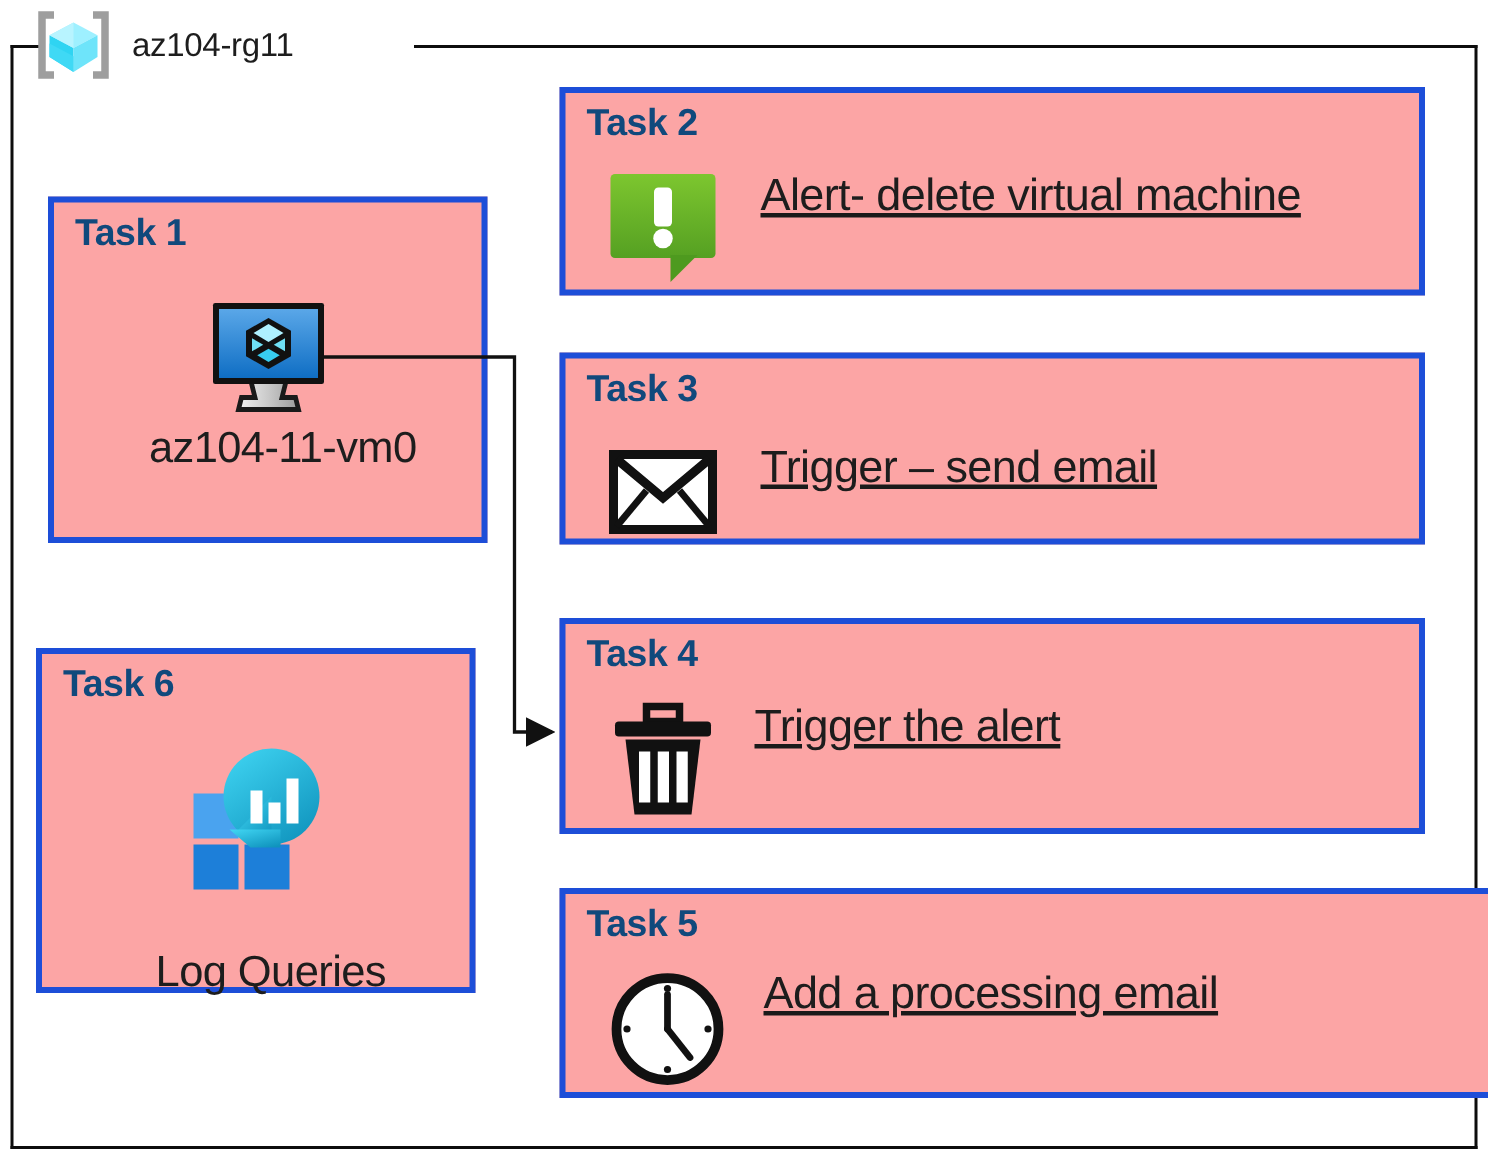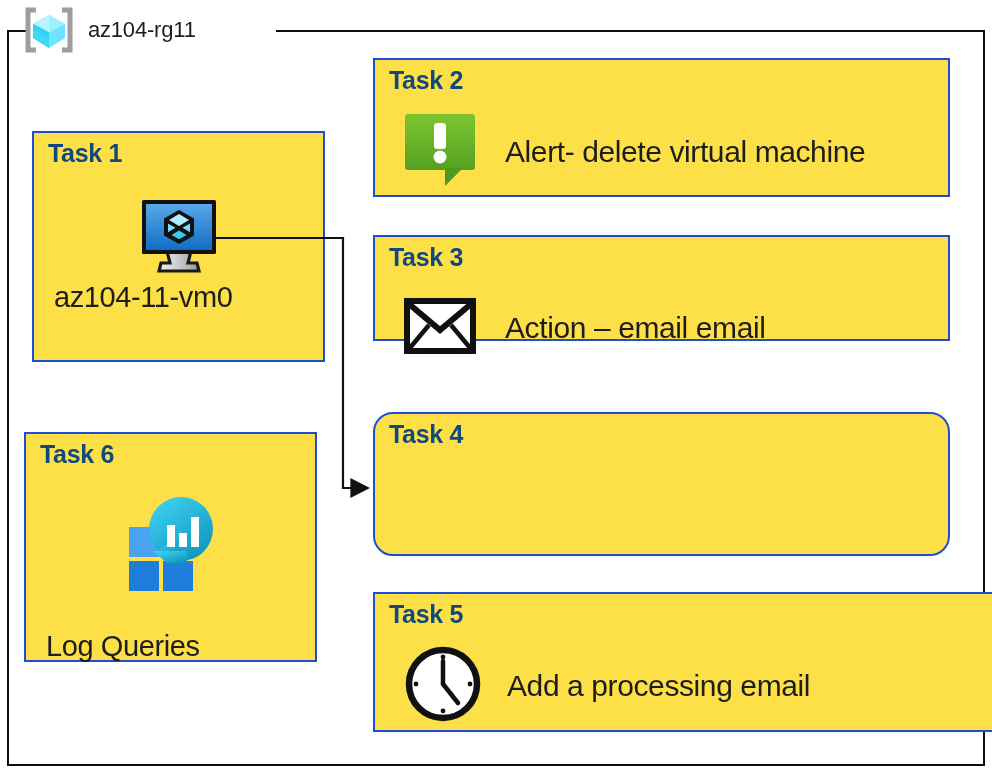--- a/index.html
+++ b/index.html
@@ -58,72 +58,73 @@
 
   .rg-icon {
     width: 58px; height: 48px;
     position: relative;
     flex: none;
   }
 
   
   .card {
     position: absolute;
-    background: #fde047;
-    border: 2px solid #1d4ed8;
+    background: #fca5a5;
+    border: 4px solid #1d4ed8;
   }
   .card-title {
     position: absolute;
     left: 14px; top: 6px;
     font-size: 25px;
     font-weight: bold;
     color: #10497c;
     letter-spacing: -0.3px;
     white-space: nowrap;
   }
 
   
   .card-v .v-icon {
     position: absolute;
     left: 50%;
     transform: translateX(-50%);
   }
   .card-v .v-label {
     position: absolute;
     left: 0; right: 0;
+    text-align: center;
     font-size: 29px;
     font-weight: 400;
     color: #1d1d1d;
     letter-spacing: -0.4px;
     white-space: nowrap;
     padding-left: 20px;
   }
 
   
   .card-h .h-row {
     position: absolute;
     left: 28px; right: 10px;
     display: flex;
-    align-items: center;
     gap: 24px;
+    text-decoration: underline;
   }
   .card-h .h-label {
     font-size: 30px;
     font-weight: 400;
     color: #1d1d1d;
     letter-spacing: -0.4px;
     white-space: nowrap;
   }
 
   
   #card-task1 { left: 32px;  top: 131px; width: 293px; height: 231px; }
   #card-task6 { left: 24px;  top: 432px; width: 293px; height: 230px; }
   #card-task2 { left: 373px; top: 58px;  width: 577px; height: 139px; }
-  #card-task3 { left: 373px; top: 235px; width: 577px; height: 106px; }
-  #card-task4 { left: 373px; top: 412px; width: 577px; height: 144px; border-radius: 20px; }
+  #card-task3 { left: 373px; top: 235px; width: 577px; height: 128px; }
+  #card-task4 { left: 373px; top: 412px; width: 577px; height: 144px; }
   #card-task5 { left: 373px; top: 592px; width: 692px; height: 140px; }
 
   #card-task1 .v-icon { top: 60px; }
   #card-task1 .v-label { top: 148px; }
   #card-task6 .v-icon { top: 55px; }
   #card-task6 .v-label { top: 170px; margin-top: 26px; }
 
   #card-task2 .h-row { top: 52px; }
   #card-task3 .h-row { top: 56px; }
   #card-task4 .h-row { top: 52px; }
@@ -259,26 +260,43 @@
   <div class="card-title">Task 3</div>
   <div class="h-row">
     <div class="icon-box">
       <svg width="78" height="66" viewBox="0 0 78 66" xmlns="http://www.w3.org/2000/svg">
         <rect x="4" y="8" width="66" height="50" fill="#ffffff" stroke="#111111" stroke-width="6"></rect>
         <path d="M6 11 L37 37 L68 11" fill="none" stroke="#111111" stroke-width="6"></path>
         <path d="M6 56 L26 32" fill="none" stroke="#111111" stroke-width="4.5"></path>
         <path d="M68 56 L48 32" fill="none" stroke="#111111" stroke-width="4.5"></path>
       </svg>
     </div>
-    <div class="h-label">Action – email email</div>
+    <div class="h-label">Trigger – send email</div>
   </div>
 </div>
 
 <div class="card card-h" id="card-task4">
   <div class="card-title">Task 4</div>
+  <div class="h-row">
+    <div class="icon-box">
+      <svg width="74" height="78" viewBox="0 0 74 78" xmlns="http://www.w3.org/2000/svg">
+
+        <path d="M26 3 L48 3 L48 13 L26 13 Z" fill="none" stroke="#111111" stroke-width="5"></path>
+
+        <rect x="5" y="13" width="64" height="10" rx="2.5" fill="#111111"></rect>
+
+        <path d="M12 25 L62 25 L56 75 L18 75 Z" fill="#111111"></path>
+
+        <rect x="21" y="33" width="7.5" height="34" fill="#ffffff"></rect>
+        <rect x="33.5" y="33" width="7.5" height="34" fill="#ffffff"></rect>
+        <rect x="46" y="33" width="7.5" height="34" fill="#ffffff"></rect>
+      </svg>
+    </div>
+    <div class="h-label">Trigger the alert</div>
+  </div>
 </div>
 
 <div class="card card-h" id="card-task5">
   <div class="card-title">Task 5</div>
   <div class="h-row">
     <div class="icon-box">
       <svg width="80" height="80" viewBox="0 0 80 80" xmlns="http://www.w3.org/2000/svg">
         <circle cx="40" cy="40" r="34" fill="#ffffff" stroke="#111111" stroke-width="6.5"></circle>
 
         <circle cx="40" cy="13" r="2.4" fill="#111111"></circle>

